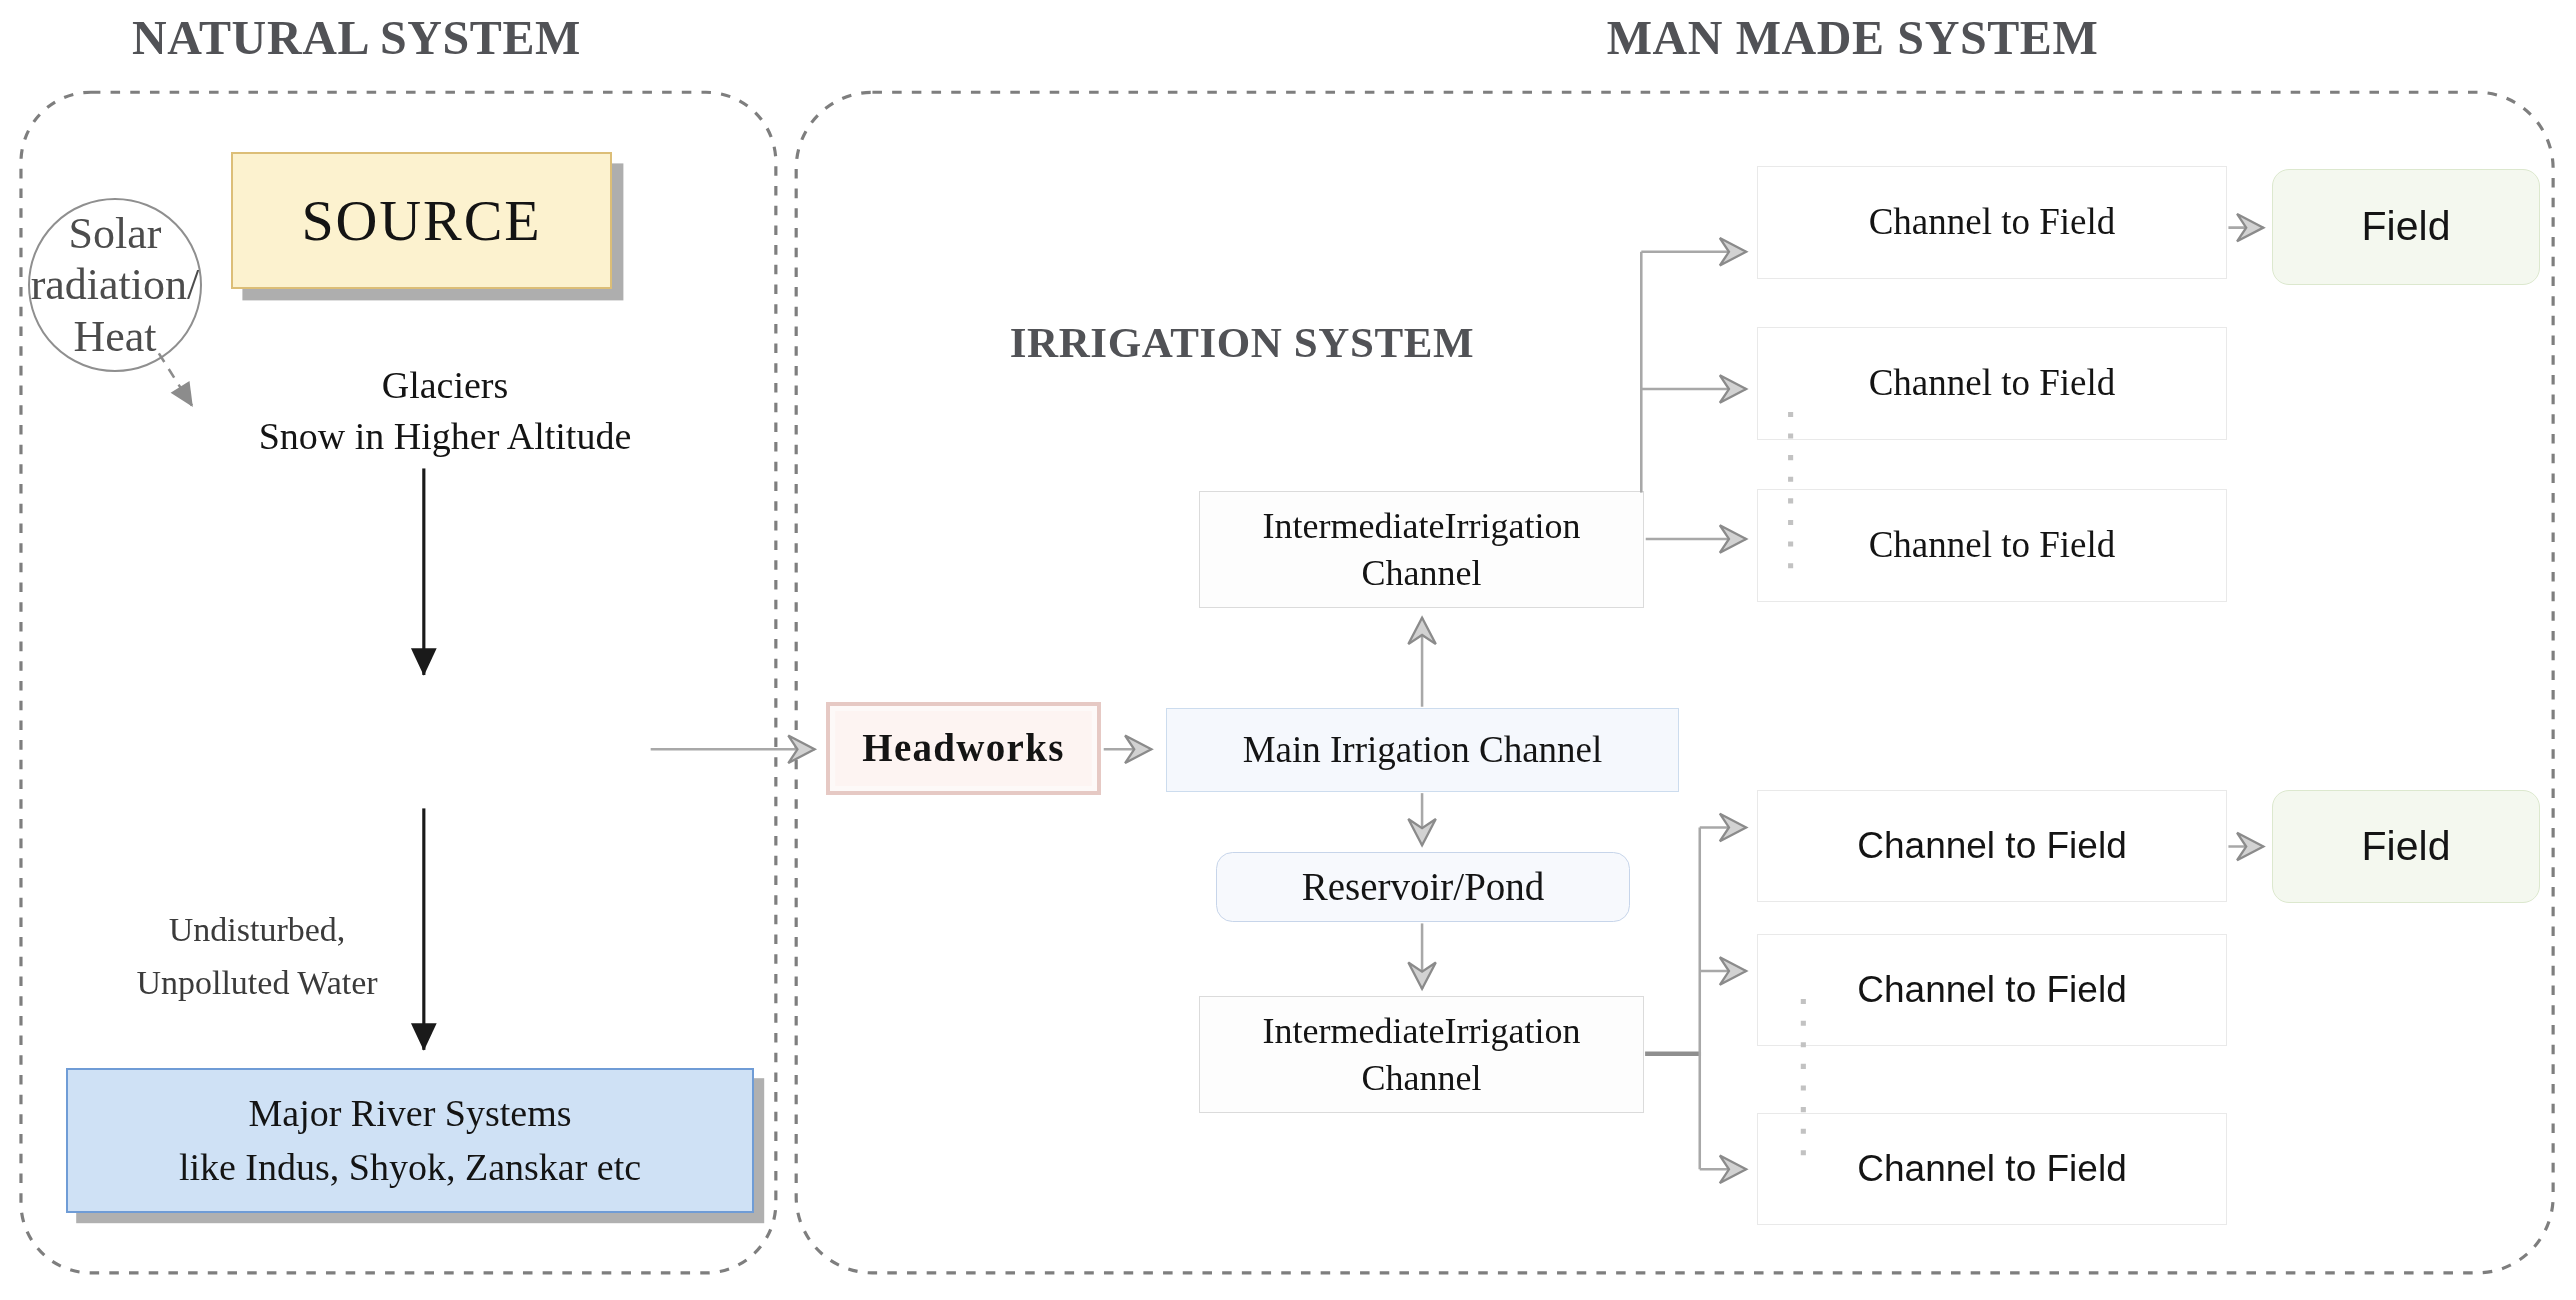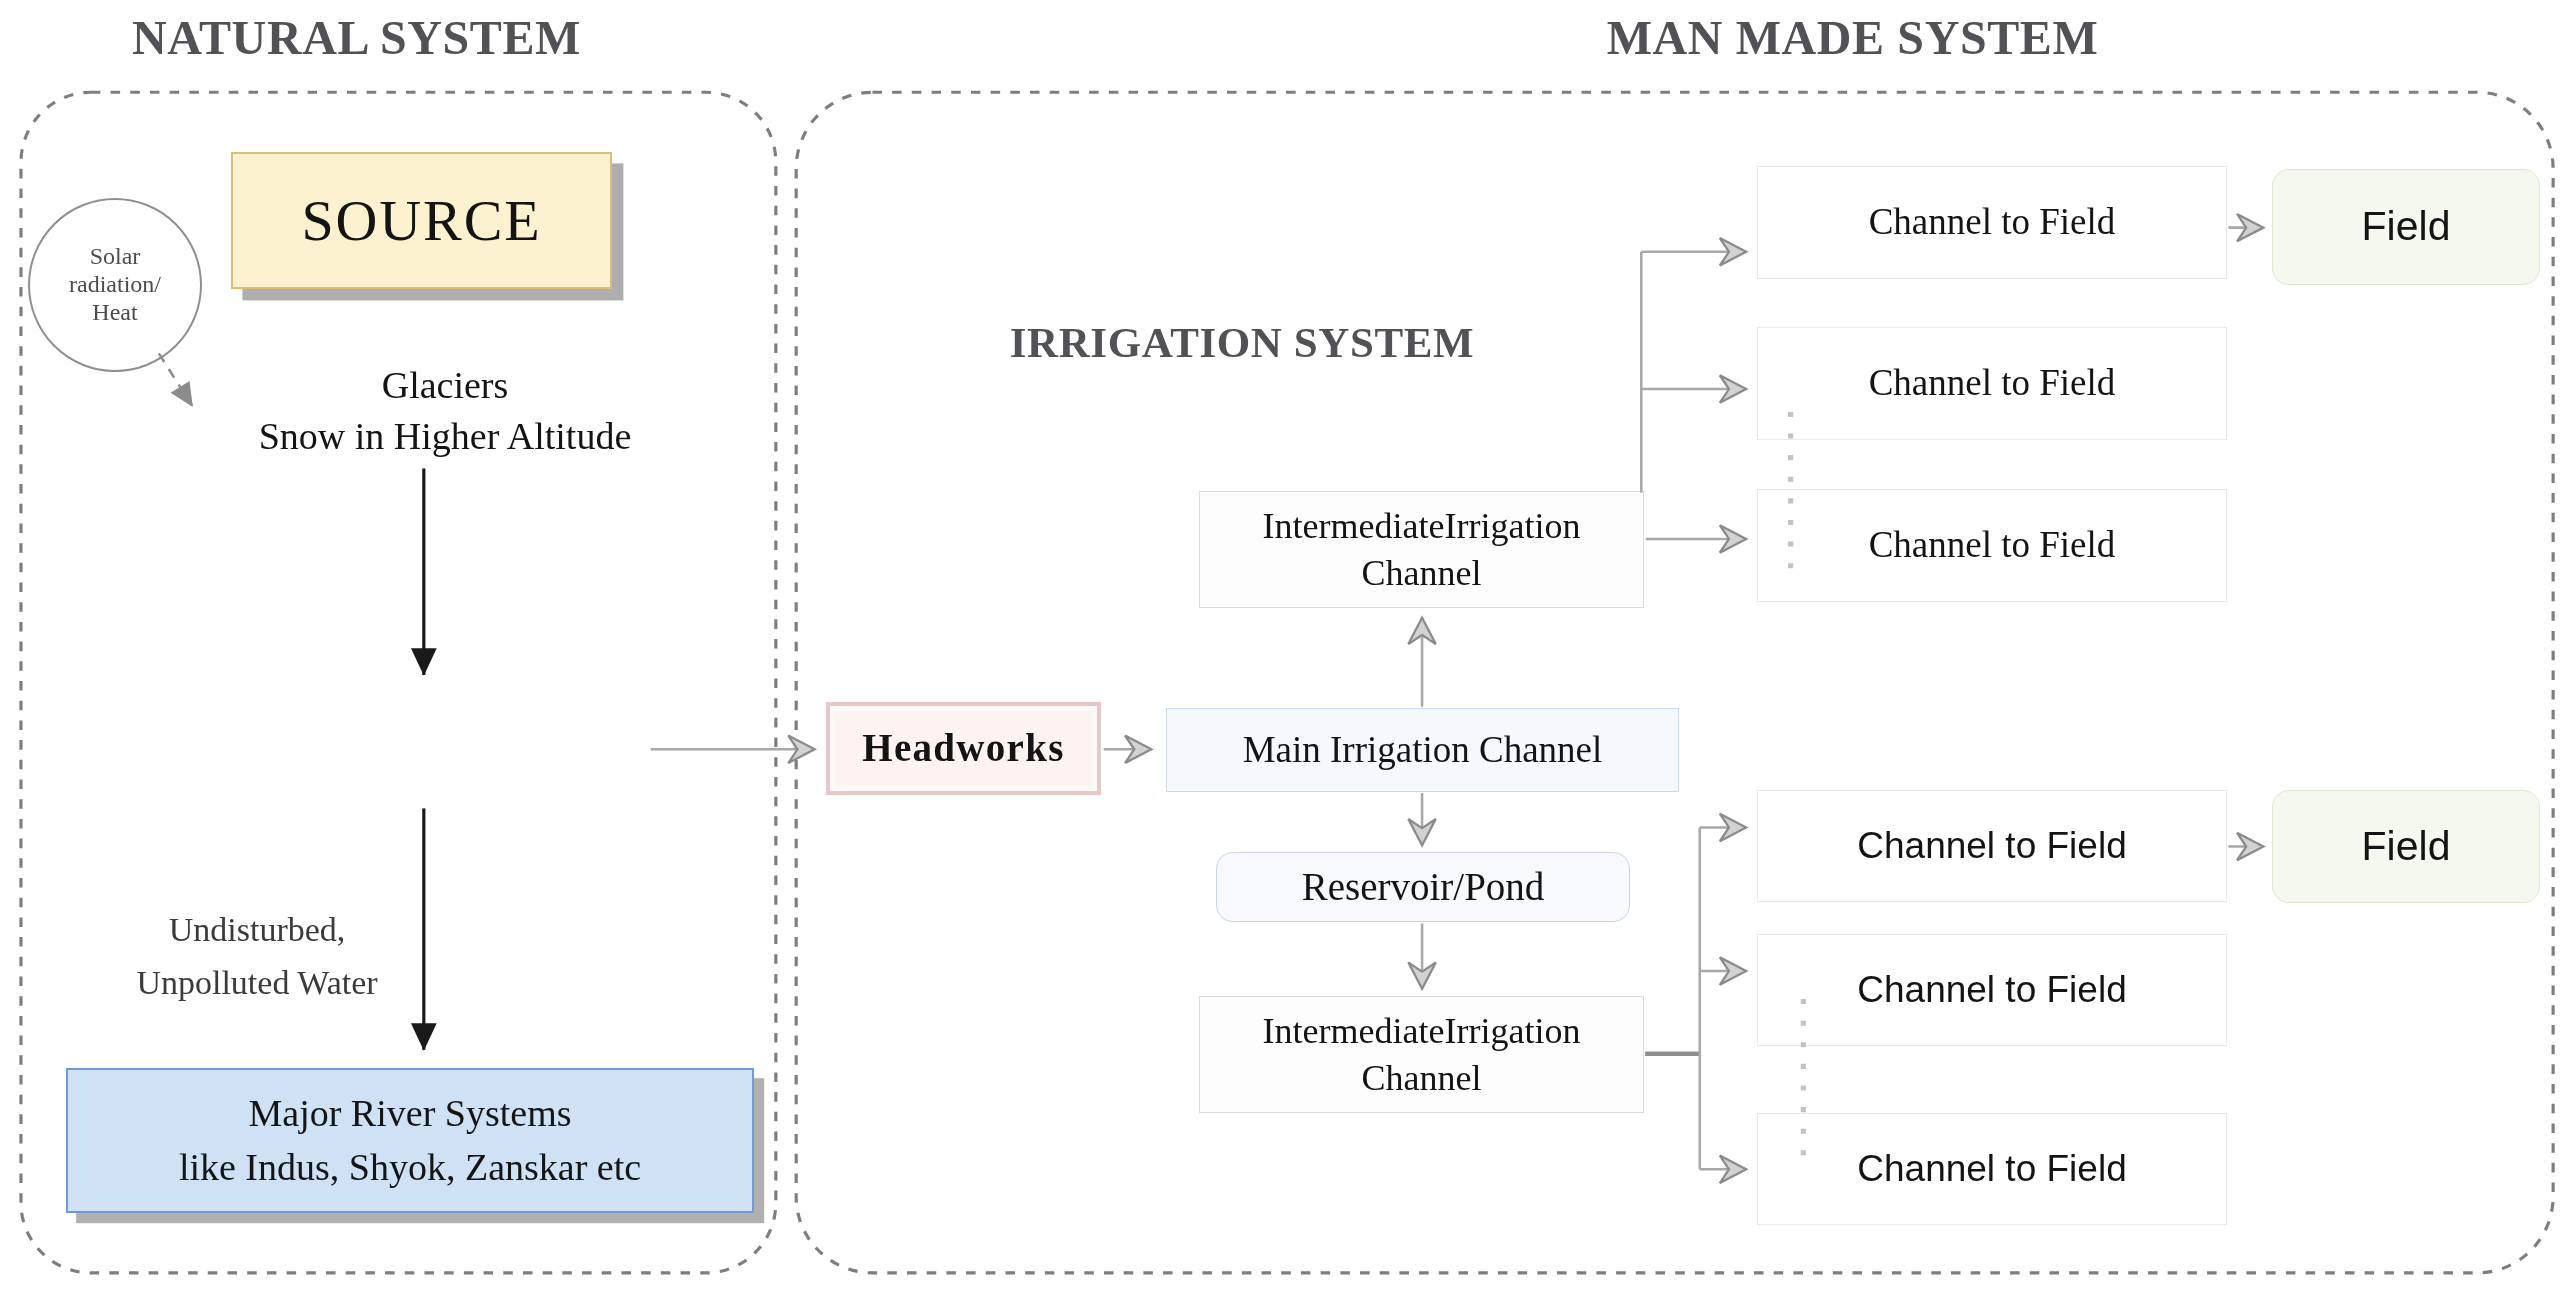--- a/index.html
+++ b/index.html
@@ -34,21 +34,21 @@
     background:#fcf2cf;
     border:2.5px solid #dcbe77;
     box-shadow:11.4px 11.4px 0 #aeaeae;
     font-size:58px;
     letter-spacing:1.9px;
   }
   .circle{
     background:#ffffff;
     border:2.5px solid #8f8f8f;
     border-radius:50%;
-    font-size:24px;
+    font-size:44px;
     line-height:1.16;
     color:#4c4c4c;
   }
   .plain-text{
     position:absolute;
     text-align:center;
     color:#141414;
   }
   .blue-box{
     background:#dbe9f9;

